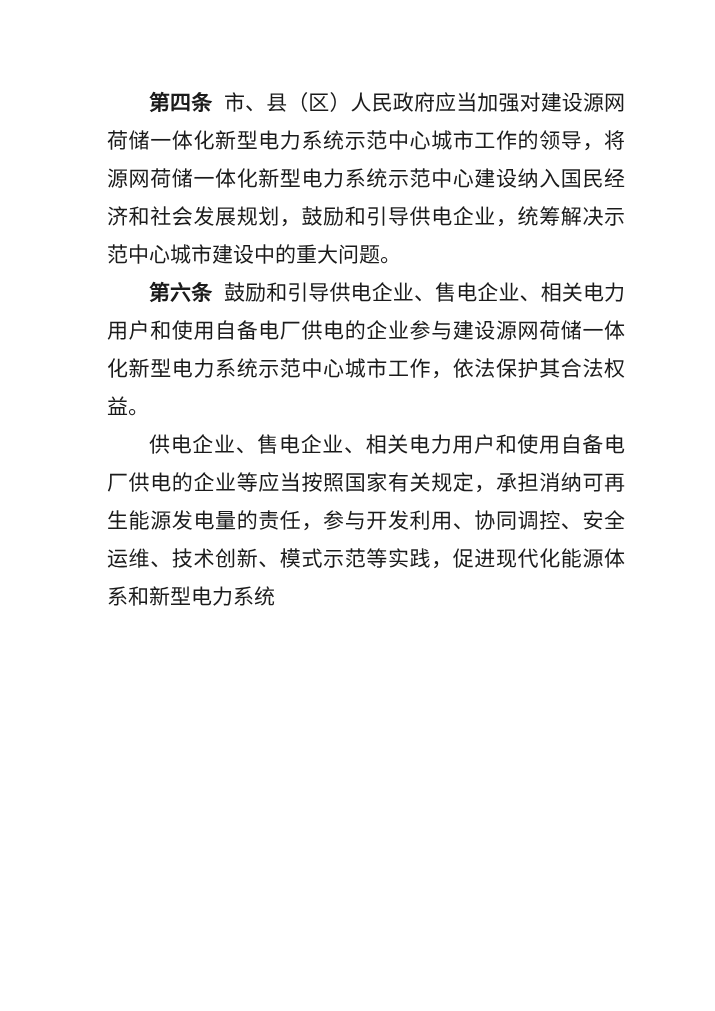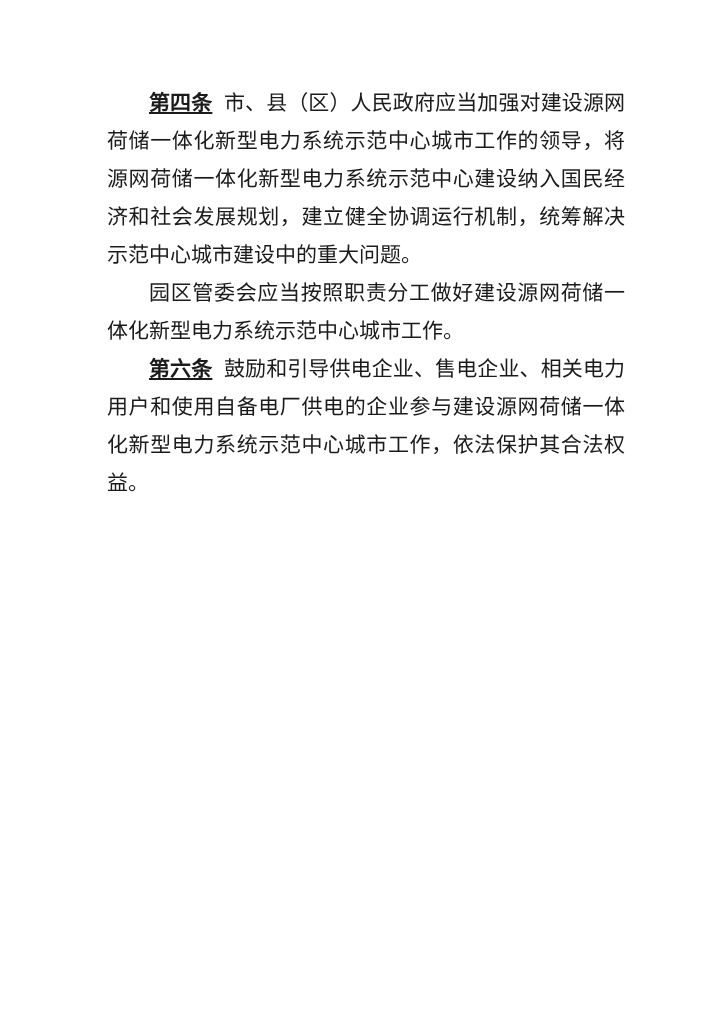--- a/index.html
+++ b/index.html
@@ -32,35 +32,34 @@
     line-height: 38px;
     color: #1b1b1b;
     text-align: justify;
     text-justify: inter-character;
     text-indent: 2em;
     word-break: break-all;
     font-weight: 500;
   }
   .article-label {
     font-weight: 800;
-    text-decoration: underline;
   }
   .article-label:not(:empty) {
     margin-right: 0.55em;
   }
 </style>
 </head>
 <body>
 
 <div class="page">
   <div class="content">
 
-    <p class="para"><span class="article-label">第四条</span><span>市、县（区）人民政府应当加强对建设源网荷储一体化新型电力系统示范中心城市工作的领导，将源网荷储一体化新型电力系统示范中心建设纳入国民经济和社会发展规划，建立健全协调运行机制，统筹解决示范中心城市建设中的重大问题。</span></p>
+    <p class="para"><span class="article-label">第四条</span><span>市、县（区）人民政府应当加强对建设源网荷储一体化新型电力系统示范中心城市工作的领导，将源网荷储一体化新型电力系统示范中心建设纳入国民经济和社会发展规划，鼓励和引导供电企业，统筹解决示范中心城市建设中的重大问题。</span></p>
 
-    <p class="para"><span class="article-label"></span><span>园区管委会应当按照职责分工做好建设源网荷储一体化新型电力系统示范中心城市工作。</span></p>
 
 
 
     <p class="para"><span class="article-label">第六条</span><span>鼓励和引导供电企业、售电企业、相关电力用户和使用自备电厂供电的企业参与建设源网荷储一体化新型电力系统示范中心城市工作，依法保护其合法权益。</span></p>
 
+    <p class="para"><span class="article-label"></span><span>供电企业、售电企业、相关电力用户和使用自备电厂供电的企业等应当按照国家有关规定，承担消纳可再生能源发电量的责任，参与开发利用、协同调控、安全运维、技术创新、模式示范等实践，促进现代化能源体系和新型电力系统</span></p>
 
   </div>
 </div>
 
 </body></html>

